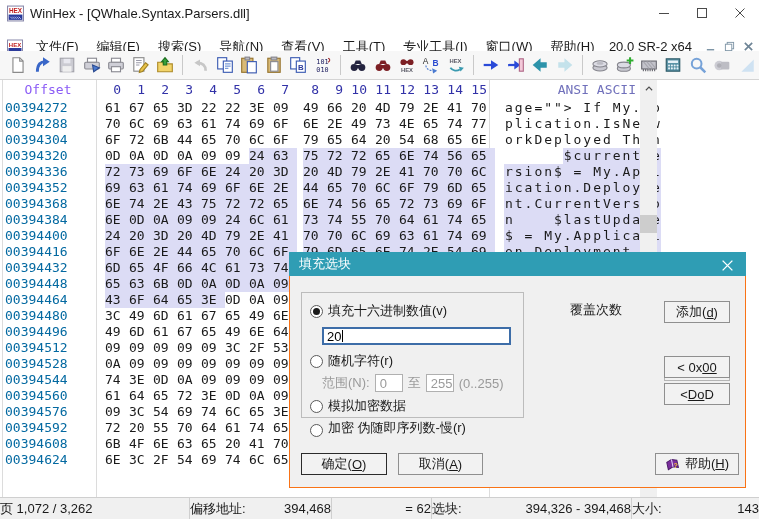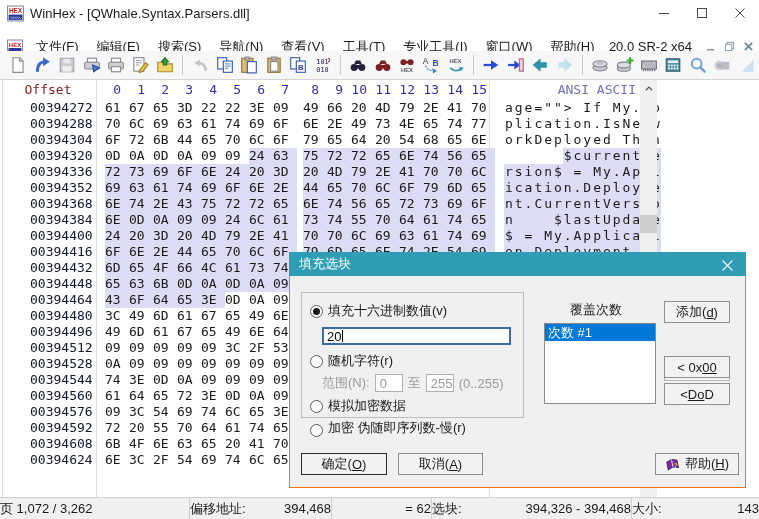--- a/index.html
+++ b/index.html
@@ -24,22 +24,22 @@
   .tbtn{width:24px;height:24px;display:flex;align-items:center;justify-content:center;margin:0 .5px;}
   .tbtn svg{width:18px;height:18px;}
   .tbtn.disabled{opacity:.9;}
   .tsep{width:1px;height:20px;background:#c9c9c9;margin:0 5px;}
   
   #workarea{position:absolute;left:0;top:80px;width:759px;height:417px;background:#fff;}
   .vline{position:absolute;top:0;width:1px;height:417px;background:#dcdcdc;}
   #hexheader{position:absolute;left:0;top:2px;}
   #hexrows{position:absolute;left:0;top:20px;}
   .hexrow{display:flex;height:16px;line-height:16px;font-family:"DejaVu Sans Mono",monospace;font-size:13px;white-space:pre;}
-  .off{width:96px;padding-left:30px;box-sizing:border-box;color:#0f172a;}
-  .hexrow.hdr .off{padding-left:0;text-align:center;color:#7f1d1d;}
+  .off{width:96px;padding-left:5px;box-sizing:border-box;color:#0369a1;}
+  .hexrow.hdr .off{padding-left:0;text-align:center;color:#8b5cf6;}
   .bytes{display:flex;padding-left:9px;}
   .b{width:24px;color:#1a1a1a;}
   .hdr .b{color:#3232a8;text-align:right;padding-right:8px;box-sizing:border-box;}
   .b.g8{margin-left:6px;}
   .sel{background:#dcdcf5;}
   .ascii{display:flex;margin-left:9px;}
   .a{width:9.8px;text-align:center;color:#1a1a1a;overflow:hidden;}
   .asciihead{width:157px;margin-left:9px;text-align:right;padding-right:25px;box-sizing:border-box;color:#7070bb;font-family:"DejaVu Sans Mono",monospace;font-size:13px;}
   
   #vscroll{position:absolute;left:640px;top:0;width:17px;height:417px;background:#f0f0f0;}
@@ -431,23 +431,20 @@
     <div class="radiorow" style="left:20px;top:144px;">
       <span class="radio"></span>
       <span>模拟加密数据</span>
     </div>
     <div class="radiorow" style="left:20px;top:166px;align-items:flex-end;">
       <span class="radio"></span>
       <span>加密 伪随即序列数-慢(r)</span>
     </div>
 
     <div class="dlg-label" style="left:256px;top:48px;">覆盖次数</div>
-    <div id="listbox">
-      <div class="listitem">次数 #1</div>
-    </div>
     <div class="btn" style="left:374px;top:48px;width:66px;height:22px;">添加(<u>d</u>)</div>
     <div class="btn disabled" style="left:374px;top:74px;width:66px;height:22px;margin-top:32px;">删除(<u>l</u>)</div>
     <div class="btn" style="left:374px;top:103px;width:66px;height:22px;">&lt; 0x<u>00</u></div>
     <div class="btn" style="left:374px;top:130px;width:66px;height:22px;">&lt; <u>Do</u>D</div>
 
     <div class="btn default" style="left:11px;top:200px;width:86px;height:22px;">确定(<u>O</u>)</div>
     <div class="btn" style="left:108px;top:200px;width:85px;height:22px;">取消(<u>A</u>)</div>
     <div class="btn" id="help-btn" style="left:365px;top:200px;width:84px;height:22px;">
       <svg viewBox="0 0 16 16">
           <g transform="rotate(-12 8 8)">

